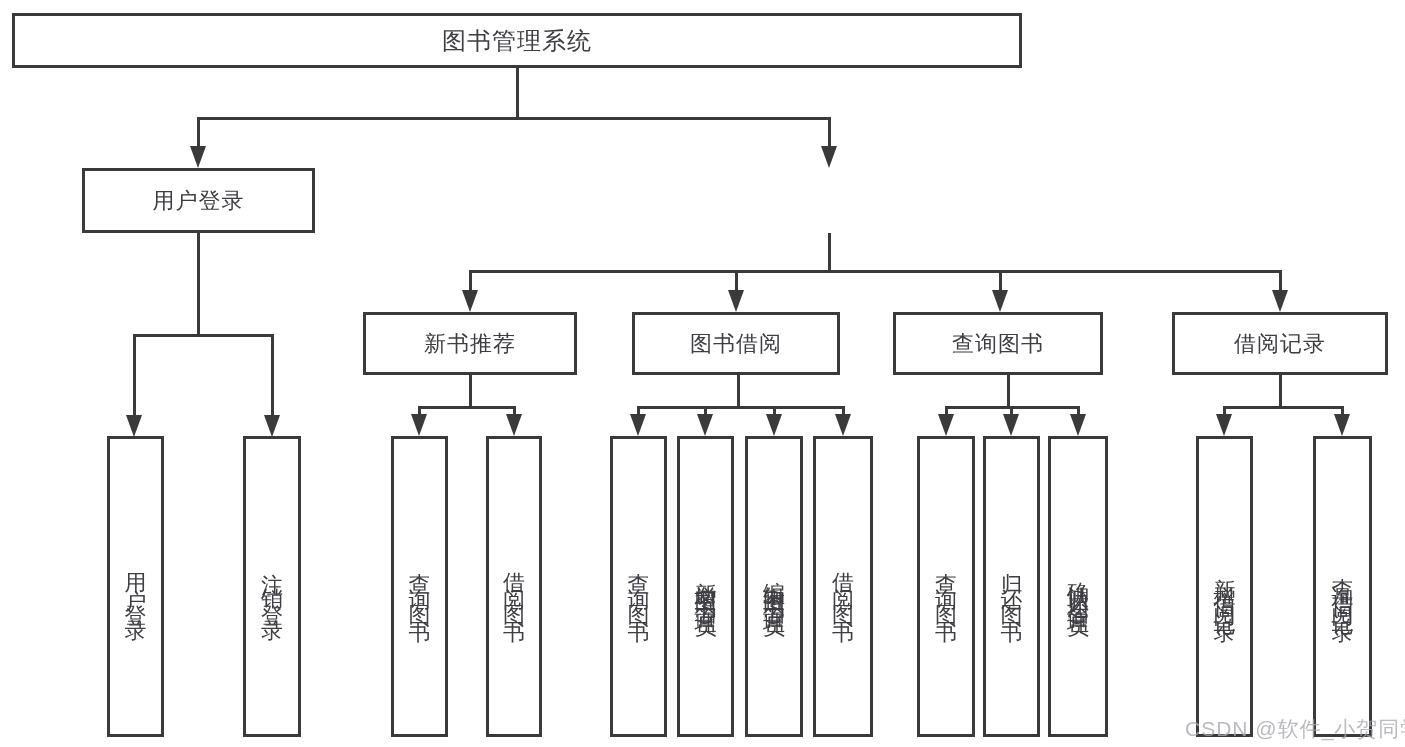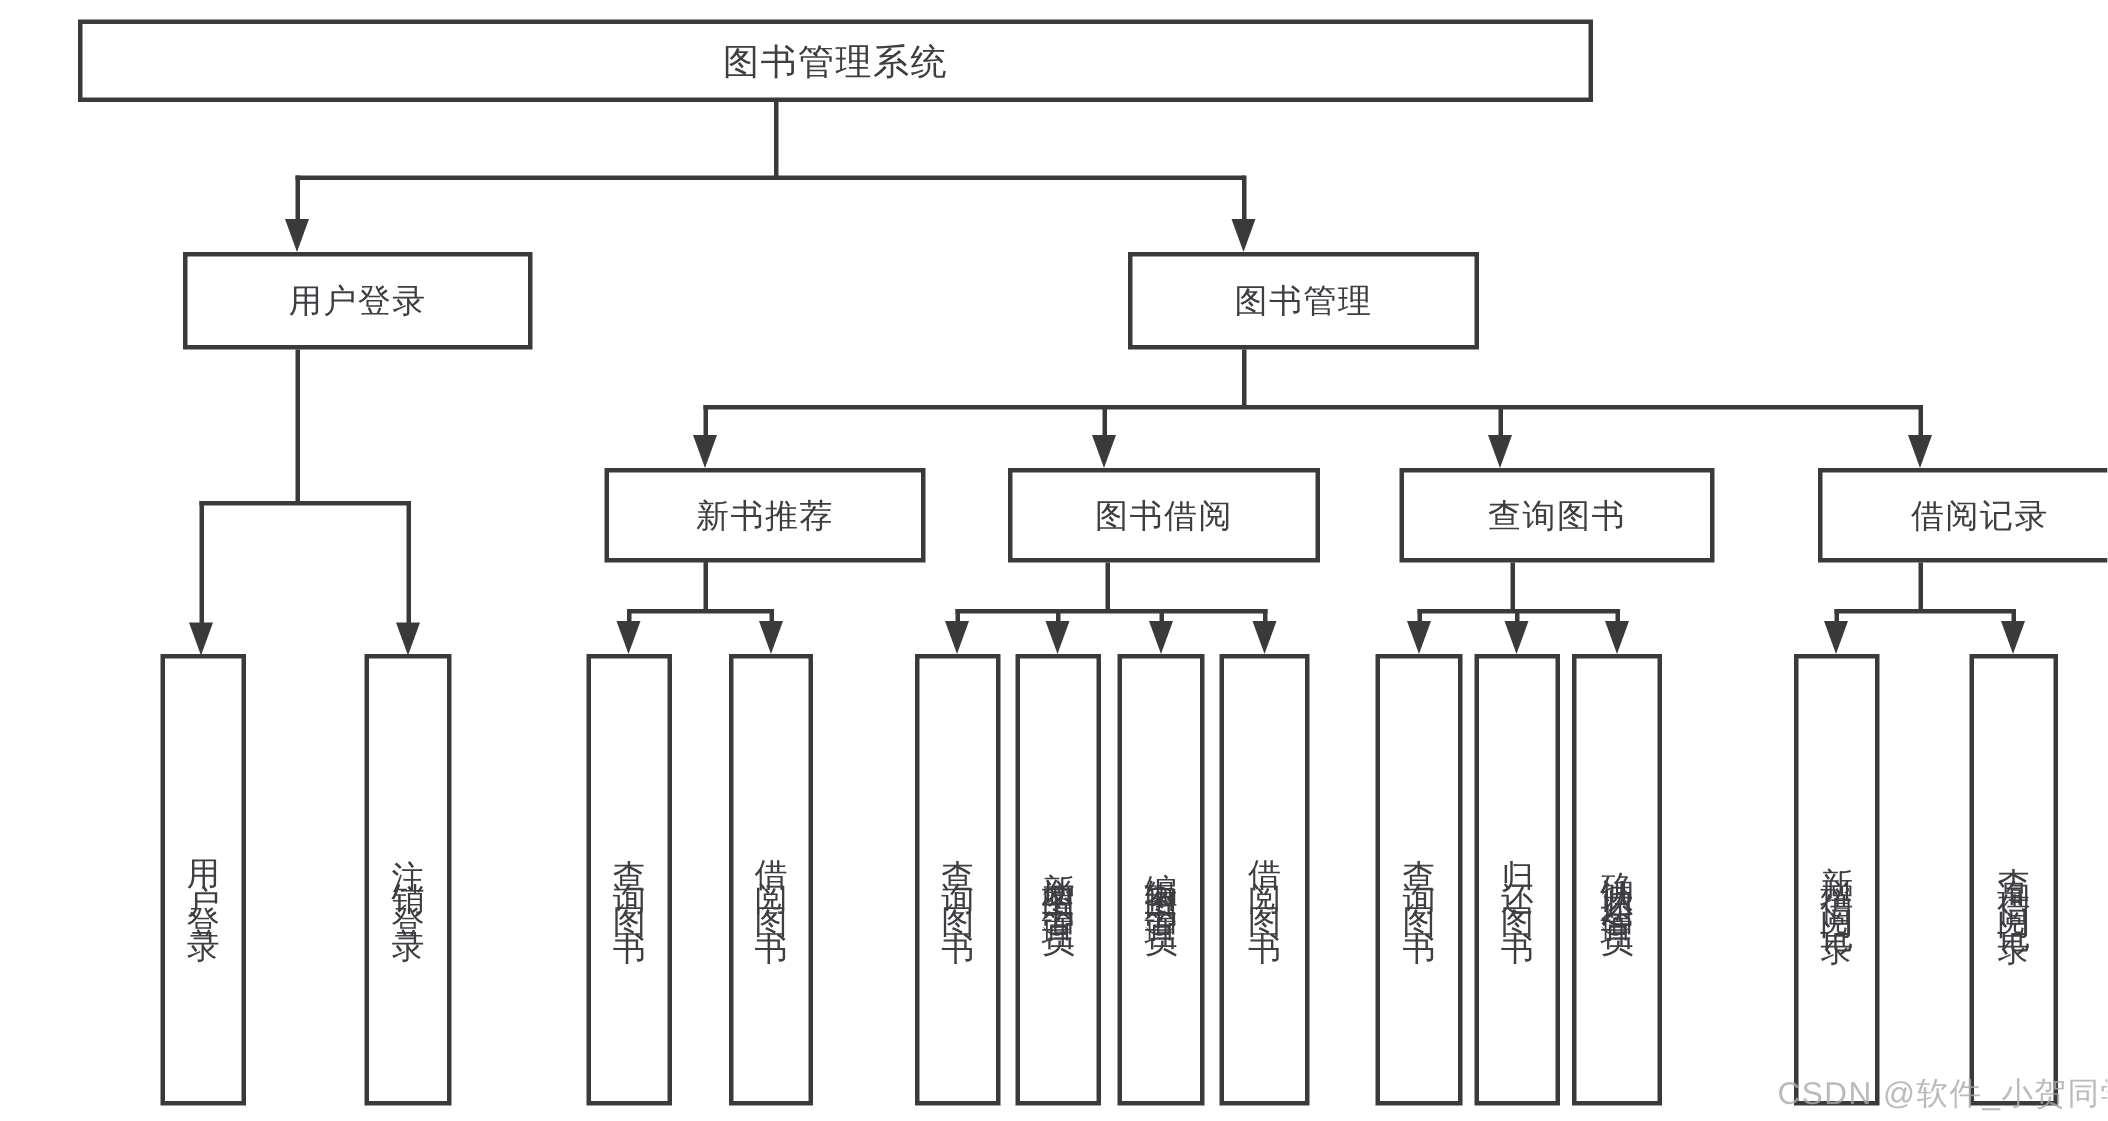--- a/index.html
+++ b/index.html
@@ -8,21 +8,21 @@
     --bg:#ffffff;
     --wm:#a9a9b0;
   }
   html,body{margin:0;padding:0;background:#fff;}
   .canvas{
     position:relative;width:1405px;height:747px;background:var(--bg);
     font-family:"Liberation Sans","DejaVu Sans",sans-serif;overflow:hidden;
   }
   .node{
     position:absolute;box-sizing:border-box;border:3px solid var(--line);
-    background:#fff;display:flex;align-items:center;justify-content:center;margin-left:40px;
+    background:#fff;display:flex;align-items:center;justify-content:center;
   }
   .nlabel{color:var(--text);font-size:22px;letter-spacing:1px;white-space:nowrap;}
   .root .nlabel{font-size:24px;}
   .leaf{
     position:absolute;box-sizing:border-box;border:3px solid var(--line);
     background:#fff;top:436px;height:301px;
     display:flex;align-items:center;justify-content:center;
   }
   .leaf-label{
     writing-mode:vertical-rl;text-orientation:mixed;
@@ -46,23 +46,20 @@
 <body>
 
 <div class="canvas">
 
   <div class="node root" style="left:12px;top:13px;width:1010px;height:55px">
     <span class="nlabel">图书管理系统</span>
   </div>
 
   <div class="node" style="left:82px;top:168px;width:233px;height:65px">
     <span class="nlabel">用户登录</span>
-  </div>
-  <div class="node" style="left:712px;top:168px;width:234px;height:65px">
-    <span class="nlabel">图书管理</span>
   </div>
 
   <div class="node" style="left:363px;top:312px;width:214px;height:63px">
     <span class="nlabel">新书推荐</span>
   </div>
   <div class="node" style="left:632px;top:312px;width:208px;height:63px">
     <span class="nlabel">图书借阅</span>
   </div>
   <div class="node" style="left:893px;top:312px;width:210px;height:63px">
     <span class="nlabel">查询图书</span>

